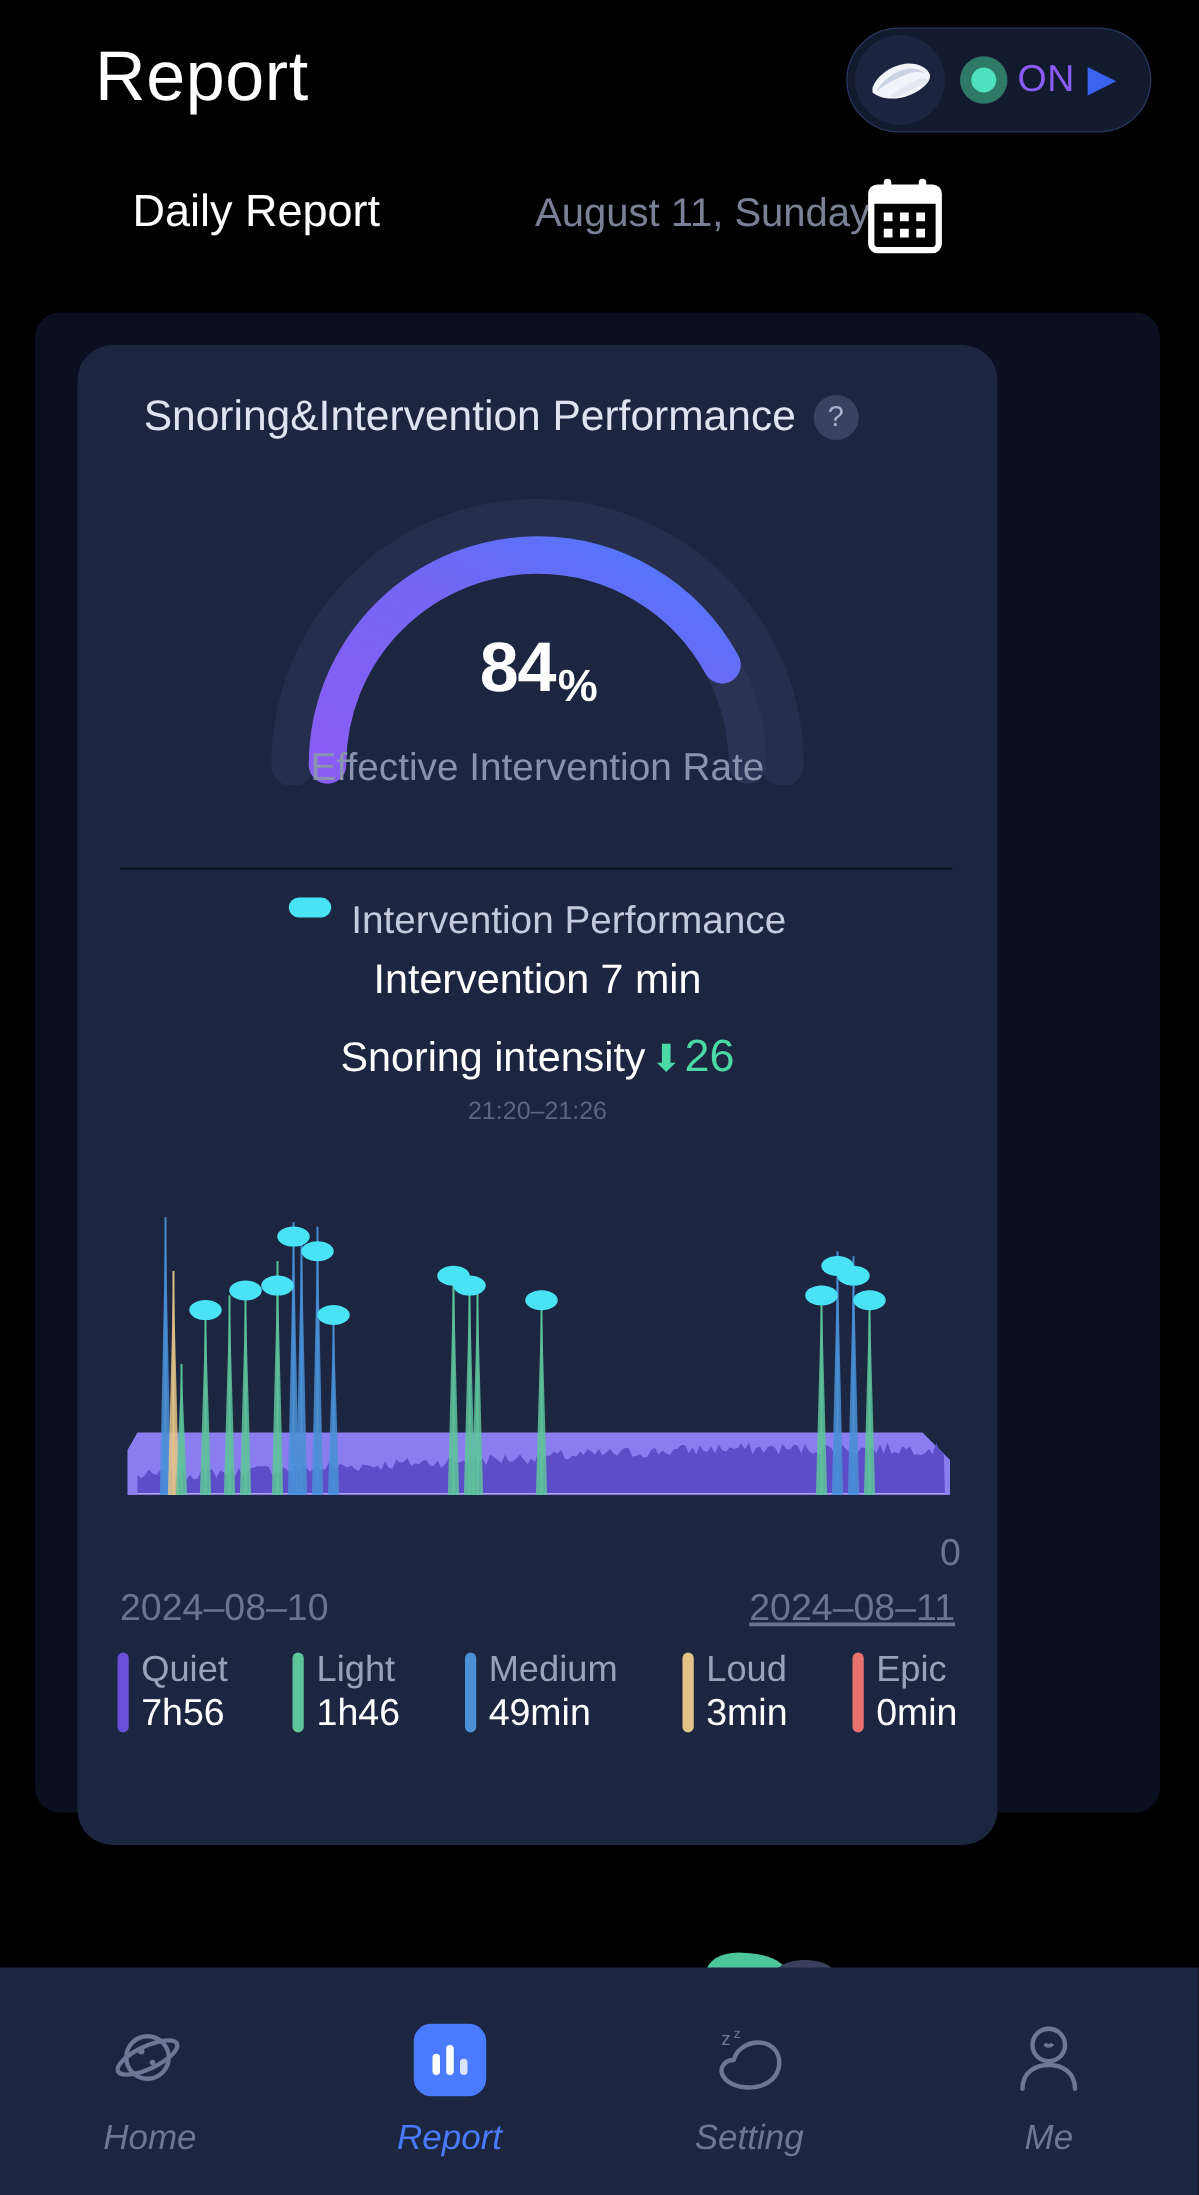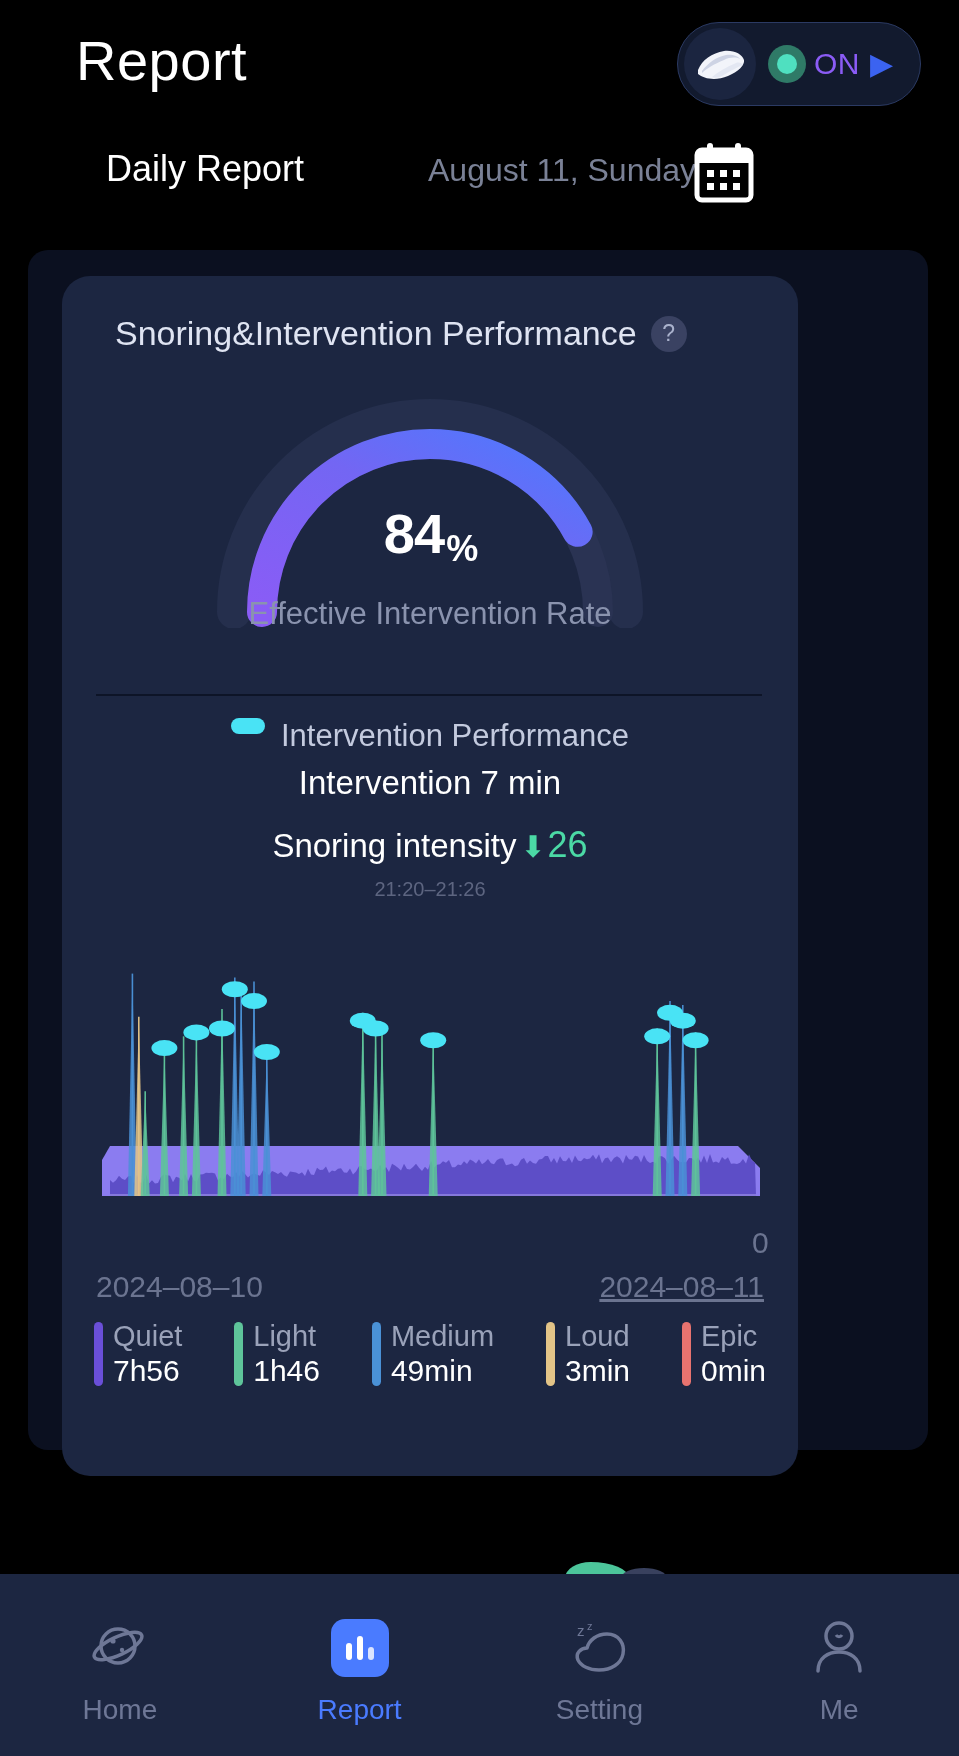--- a/index.html
+++ b/index.html
@@ -326,21 +326,21 @@
   }
   .tab {
     flex: 1 1 0;
     display: flex;
     flex-direction: column;
     align-items: center;
     justify-content: center;
     gap: 16px;
     padding-top: 14px;
   }
-  .tab-label { font-size: 28px; color: #6e7796; }
+  .tab-label { font-size: 28px; color: #6e7796; font-style: italic; }
   .tab.active .tab-label { color: #4a7bff; }
   .tab-icon { width: 60px; height: 60px; display: flex; align-items: center; justify-content: center; }
   .report-chip {
     width: 58px; height: 58px;
     border-radius: 14px;
     background: #4a7bff;
     display:flex; align-items:center; justify-content:center;
   }
   .teal-sliver {
     position: absolute;

